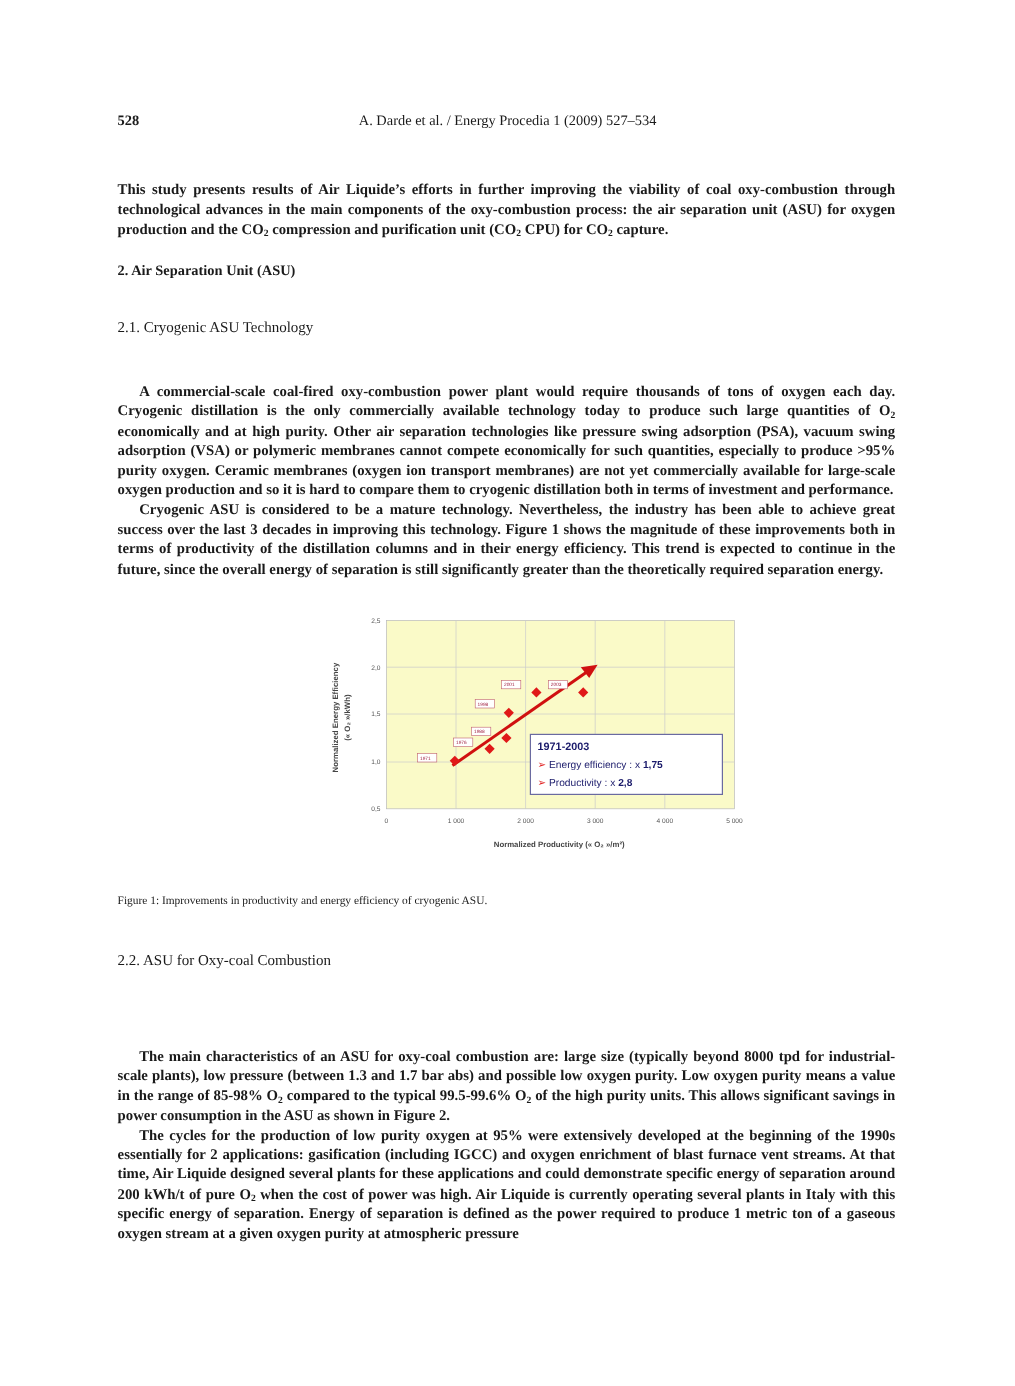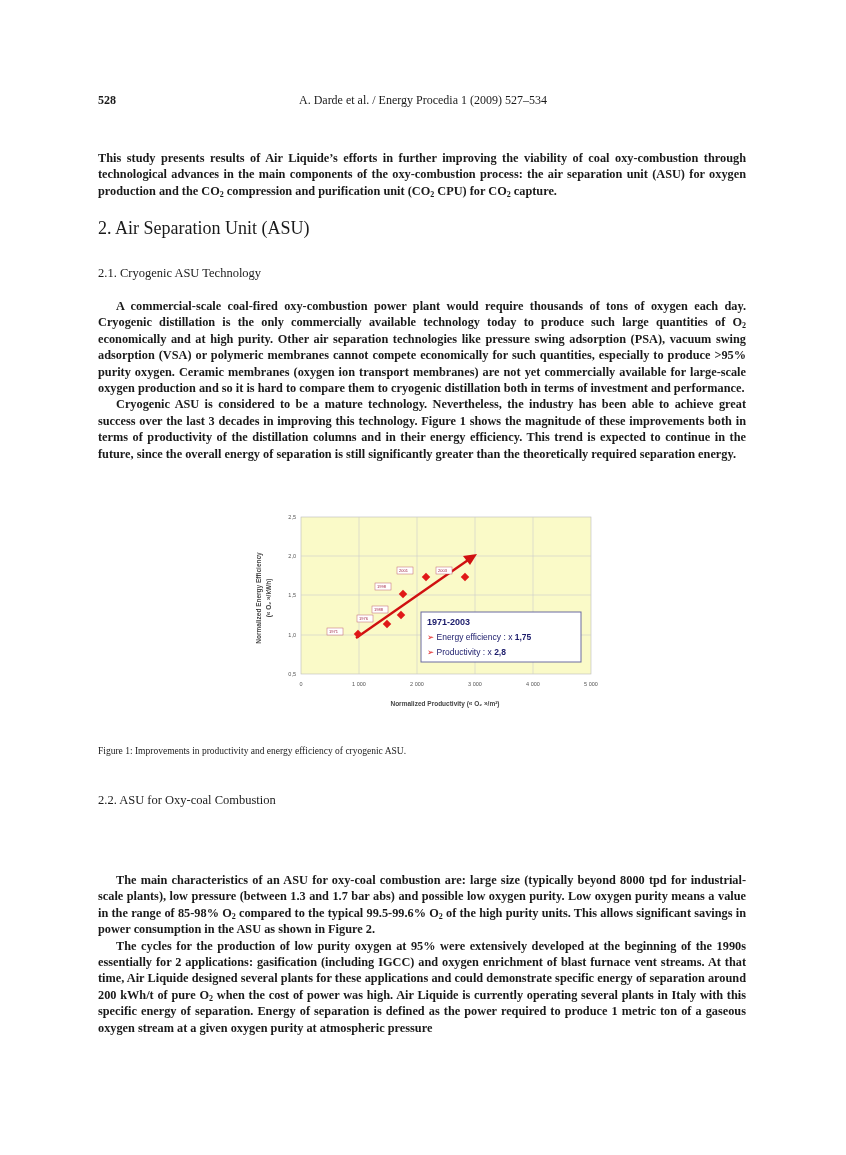--- a/index.html
+++ b/index.html
@@ -3,42 +3,42 @@
 <meta charset="utf-8">
 <style>
   html,body{margin:0;padding:0;background:#fff;}
   body{width:846px;height:1155px;position:relative;font-family:"Liberation Serif",serif;color:#1a1a1a;overflow:hidden;}
   .hdr{position:absolute;top:93px;left:98px;width:650px;font-size:12px;}
   .hdr .pg{position:absolute;left:0;top:0;font-weight:bold;}
   .hdr .jr{position:absolute;left:0;right:0;text-align:center;}
   .txt{position:absolute;left:98px;width:648px;font-size:12.3px;line-height:16.4px;text-align:justify;}
   .txt p{margin:0;font-weight:bold;}
   .ind{text-indent:18px;}
-  .h2{position:absolute;left:98px;font-size:18px;font-weight:normal;}
+  .h2{position:absolute;left:98px;font-size:12px;font-weight:bold;}
   .h3{position:absolute;left:98px;font-size:12.5px;}
   .cap{position:absolute;left:98px;top:746px;font-size:9.5px;}
   sub{font-size:8px;vertical-align:-2px;line-height:0;}
-  .fig{position:absolute;left:249px;top:510px;width:355px;height:210px;}
+  .fig{position:absolute;left:270px;top:510px;width:355px;height:210px;}
 </style>
 </head>
 <body>
 
 <div class="hdr">
   <span class="pg">528</span>
   <span class="jr">A. Darde et al. / Energy Procedia 1 (2009) 527–534</span>
 </div>
 
 <div class="txt" style="top:150px">
   <p><span>This study presents results of Air Liquide’s efforts in further improving the viability of coal oxy-combustion through technological advances in the main components of the oxy-combustion process: the air separation unit (ASU) for oxygen production and the CO</span><sub>2</sub><span> compression and purification unit (CO</span><sub>2</sub><span> CPU) for CO</span><sub>2</sub><span> capture.</span></p>
 </div>
 
 <div class="h2" style="top:218px">2. Air Separation Unit (ASU)</div>
 <div class="h3" style="top:266px">2.1. Cryogenic ASU Technology</div>
 
-<div class="txt" style="top:298px">
+<div class="txt" style="top:318px">
   <p class="ind"><span>A commercial-scale coal-fired oxy-combustion power plant would require thousands of tons of oxygen each day. Cryogenic distillation is the only commercially available technology today to produce such large quantities of O</span><sub>2</sub><span> economically and at high purity. Other air separation technologies like pressure swing adsorption (PSA), vacuum swing adsorption (VSA) or polymeric membranes cannot compete economically for such quantities, especially to produce &gt;95% purity oxygen. Ceramic membranes (oxygen ion transport membranes) are not yet commercially available for large-scale oxygen production and so it is hard to compare them to cryogenic distillation both in terms of investment and performance.</span></p>
   <p class="ind">Cryogenic ASU is considered to be a mature technology. Nevertheless, the industry has been able to achieve great success over the last 3 decades in improving this technology. Figure 1 shows the magnitude of these improvements both in terms of productivity of the distillation columns and in their energy efficiency. This trend is expected to continue in the future, since the overall energy of separation is still significantly greater than the theoretically required separation energy.</p>
 </div>
 
 <div class="fig">
   <svg width="355" height="210" viewBox="0 0 355 210" font-family="Liberation Sans, sans-serif">
     <rect x="52" y="7" width="290" height="157" fill="#fafac8" stroke="#bbb" stroke-width="0.6"></rect>
     <g stroke="#ccc" stroke-width="0.6">
       <line x1="110" y1="7" x2="110" y2="164"></line>
         <line x1="168" y1="7" x2="168" y2="164"></line>

